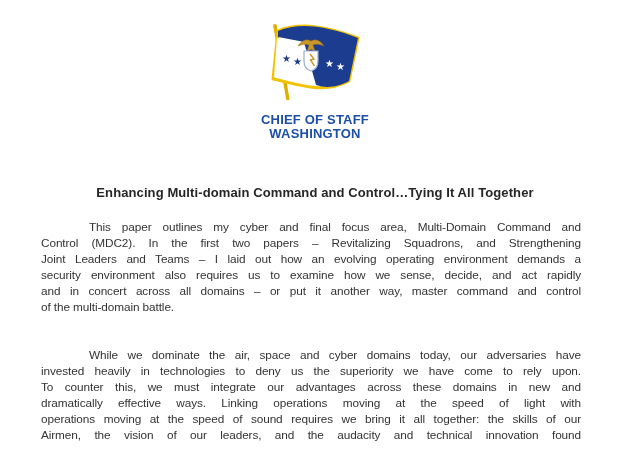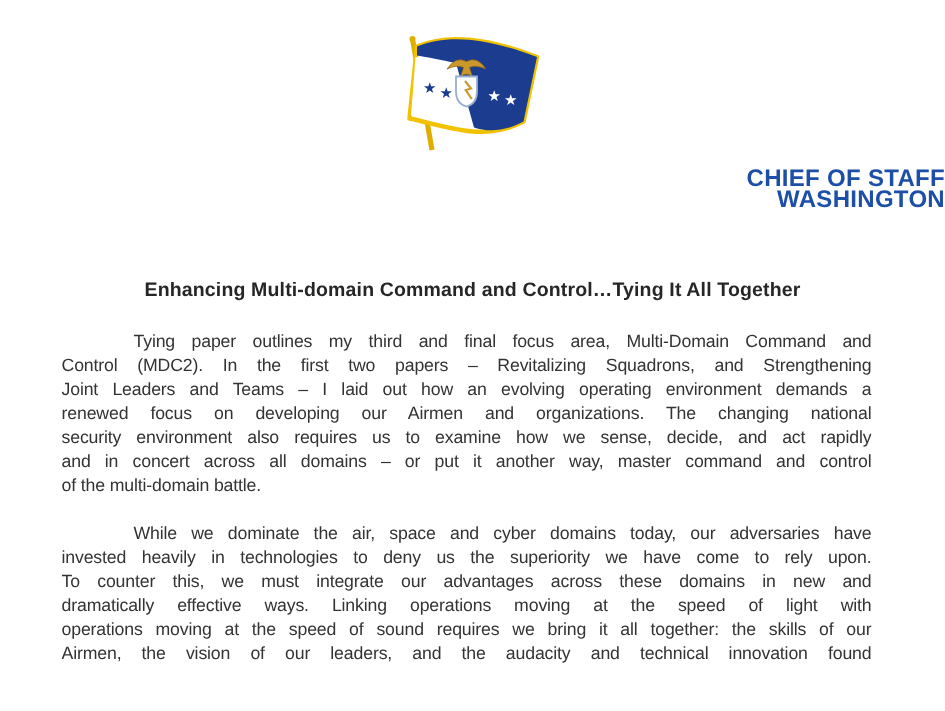--- a/index.html
+++ b/index.html
@@ -16,24 +16,24 @@
     left: 248px;
     top: 18px;
     width: 120px;
     height: 86px;
   }
   .letterhead {
     position: absolute;
     left: 0;
     top: 113px;
     width: 630px;
-    text-align: right;
+    text-align: center;
     color: #1d4fa8;
     font-weight: bold;
-    font-size: 16px;
+    font-size: 13px;
     line-height: 13.5px;
     letter-spacing: 0.2px;
   }
   .memo-title {
     position: absolute;
     left: 0;
     top: 185px;
     width: 630px;
     margin: 0;
     text-align: center;
@@ -93,24 +93,23 @@
   </div>
 
   <div class="letterhead">
     <div>CHIEF OF STAFF</div>
     <div>WASHINGTON</div>
   </div>
 
   <h1 class="memo-title">Enhancing Multi-domain Command and Control…Tying It All Together</h1>
 
   <div class="para para-1">
-    <div class="line indent">Tying paper outlines my third and final focus area, Multi-Domain Command and</div>
+    <div class="line indent">This paper outlines my cyber and final focus area, Multi-Domain Command and</div>
     <div class="line">Control (MDC2).  In the first two papers – Revitalizing Squadrons, and Strengthening</div>
     <div class="line">Joint Leaders and Teams – I laid out how an evolving operating environment demands a</div>
-    <div class="line">renewed focus on developing our Airmen and organizations.  The changing national</div>
     <div class="line">security environment also requires us to examine how we sense, decide, and act rapidly</div>
     <div class="line">and in concert across all domains – or put it another way, master command and control</div>
     <div class="line last">of the multi-domain battle.</div>
   </div>
 
   <div class="para para-2">
     <div class="line indent">While we dominate the air, space and cyber domains today, our adversaries have</div>
     <div class="line">invested heavily in technologies to deny us the superiority we have come to rely upon.</div>
     <div class="line">To counter this, we must integrate our advantages across these domains in new and</div>
     <div class="line">dramatically effective ways.  Linking operations moving at the speed of light with</div>

